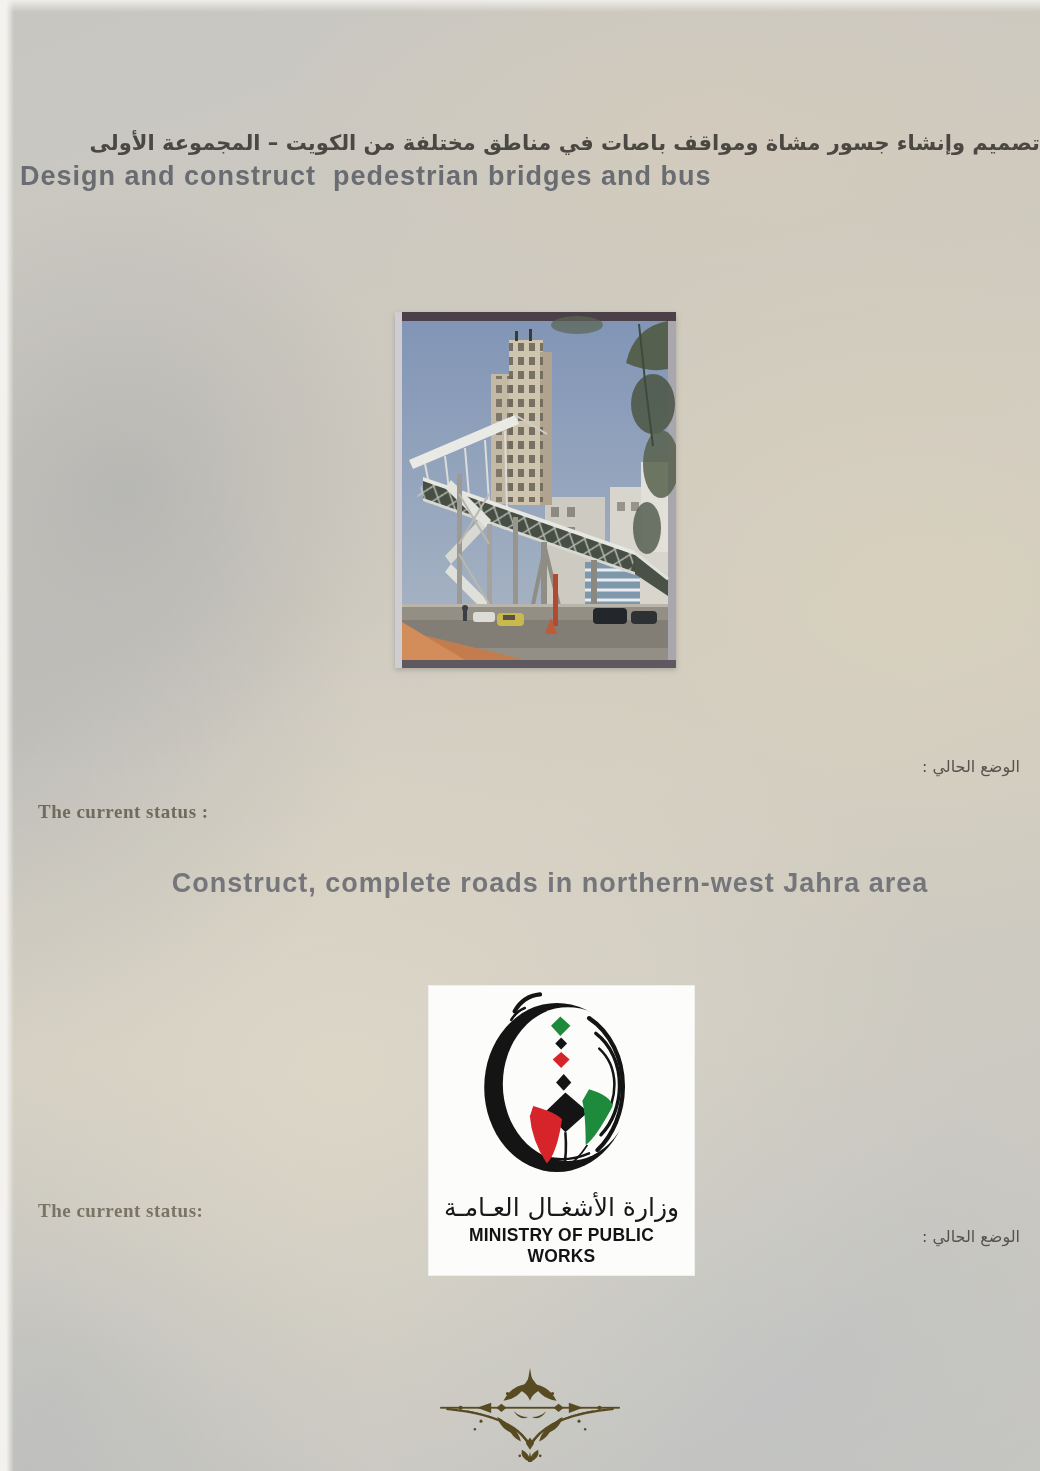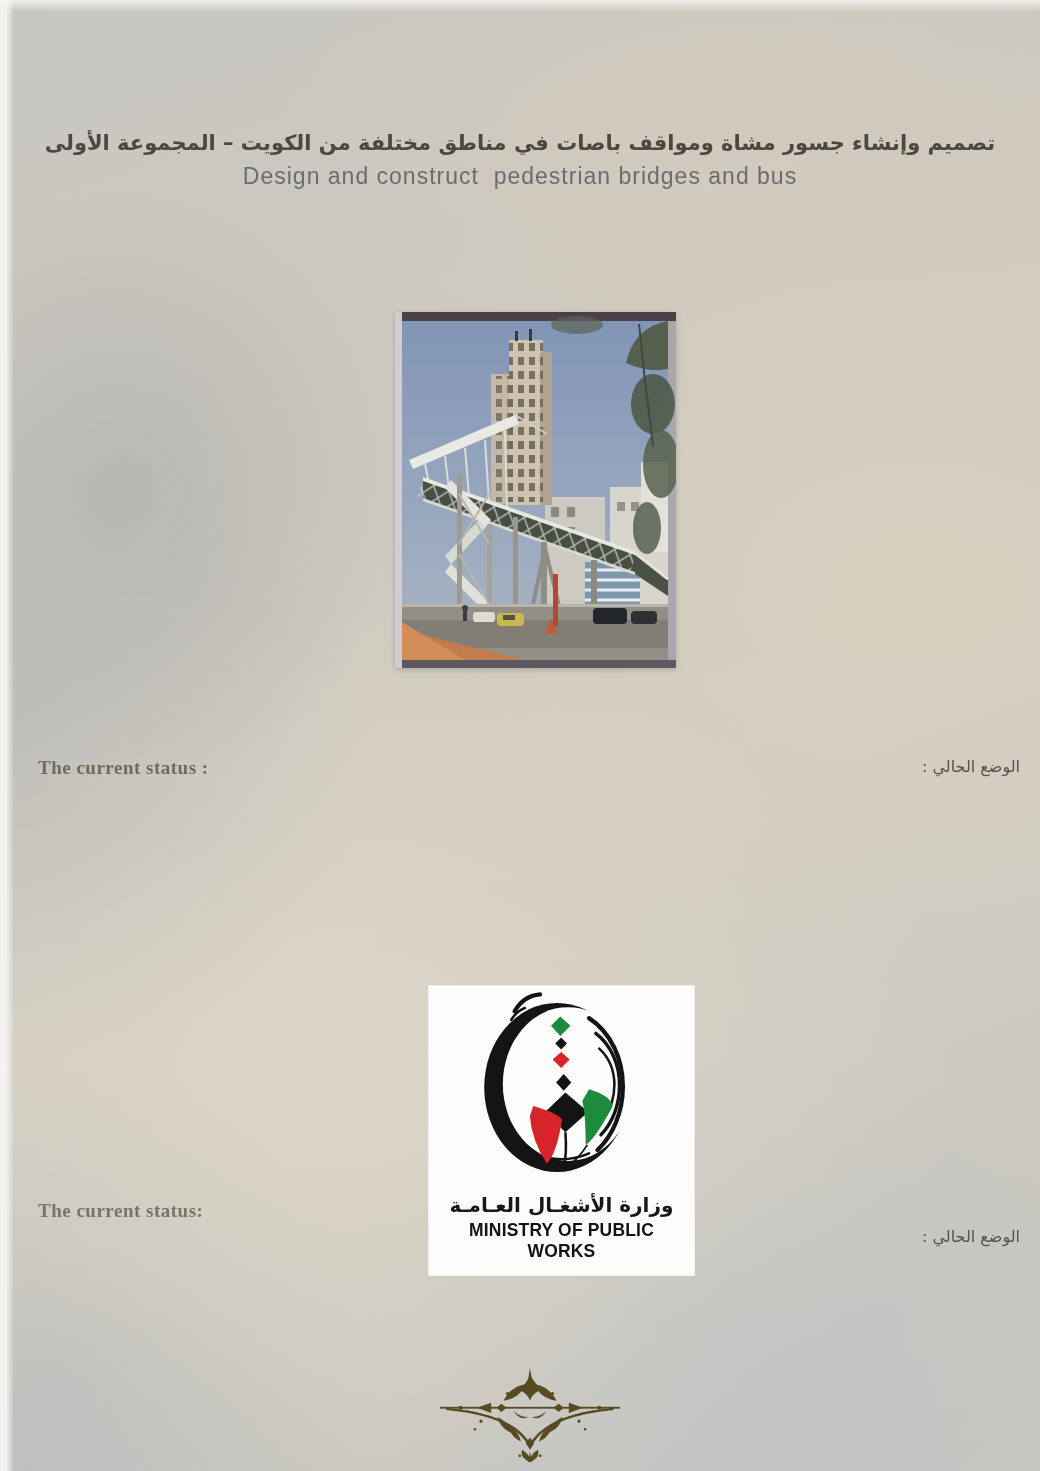--- a/index.html
+++ b/index.html
@@ -14,30 +14,30 @@
       radial-gradient(420px 420px at 12% 33%, rgba(166,169,171,.55), rgba(166,169,171,0) 70%),
       radial-gradient(520px 460px at 0% 50%, rgba(170,174,178,.45), rgba(170,174,178,0) 72%),
       radial-gradient(620px 320px at 68% 9%, rgba(213,204,187,.65), rgba(213,204,187,0) 70%),
       radial-gradient(720px 520px at 88% 40%, rgba(217,209,190,.75), rgba(217,209,190,0) 72%),
       radial-gradient(820px 620px at 33% 73%, rgba(222,216,200,.85), rgba(222,216,200,0) 75%),
       radial-gradient(560px 420px at 68% 90%, rgba(186,191,196,.5), rgba(186,191,196,0) 70%),
       radial-gradient(460px 460px at 6% 94%, rgba(173,179,185,.55), rgba(173,179,185,0) 70%),
       linear-gradient(160deg,#c7c6c2 0%,#cfcabf 30%,#d2cdc1 55%,#c5c5c1 100%);
   }
   .abs{position:absolute;}
-  .center-text{width:100%;text-align:center;}
+  .center-text{width:100%;}
   .title-ar{
     font-family:"DejaVu Sans", sans-serif;
     font-weight:bold;font-size:21px;color:#4b4742;
     direction:rtl;white-space:pre-wrap;
   }
   .title-en{
     font-family:"Liberation Sans", sans-serif;
-    font-weight:normal;font-size:23px;line-height:28px;color:#696c71;
-    letter-spacing:1px;white-space:pre-wrap;
+    font-weight:bold;font-size:27px;line-height:28px;color:#696c71;
+    letter-spacing:1px;white-space:pre-wrap;margin-left:20px;
   }
   .title2-en{color:#75767b;}
   .status-en{
     font-family:"Liberation Serif", serif;
     font-weight:bold;font-size:19px;color:#716b5d;letter-spacing:.5px;
   }
   .status-ar{
     font-family:"DejaVu Sans", sans-serif;
     font-weight:normal;font-size:16px;color:#56534e;direction:rtl;
   }
@@ -46,21 +46,21 @@
     box-shadow:0 2px 5px rgba(60,55,60,.25);
   }
   .logo-box{
     left:428px;top:985px;width:265px;height:289px;
     background:#fcfcfa;border:1px solid rgba(0,0,0,.05);
     text-align:center;
   }
   .logo-ar{
     margin-top:4px;
     font-family:"DejaVu Sans", sans-serif;
-    font-weight:bold;font-size:20px;color:#18181a;direction:rtl;
+    font-weight:normal;font-size:25px;color:#18181a;direction:rtl;
   }
   .logo-en{
     margin-top:3px;
     font-family:"Liberation Sans", sans-serif;
     font-weight:bold;font-size:18px;color:#131315;letter-spacing:.2px;
     transform:scaleX(.97);transform-origin:center;
   }
   svg{display:block;}
 </style>
 </head>
@@ -161,23 +161,24 @@
       <rect x="198" y="296" width="34" height="16" rx="4" fill="#23262a"></rect>
       <rect x="236" y="299" width="26" height="13" rx="4" fill="#2e3134"></rect>
       <rect x="158" y="262" width="5" height="52" fill="#b34a30"></rect>
       <polygon points="150,322 156,306 162,322" fill="#c05a38"></polygon>
       <circle cx="70" cy="296" r="3" fill="#3a3f45"></circle>
       <rect x="68" y="298" width="4" height="11" fill="#3a3f45"></rect>
     </svg>
   </div>
 
   <div class="abs status-ar" style="right:20px;top:757px;">الوضع الحالي :</div>
-  <div class="abs status-en" style="left:38px;top:757px;">The current status :</div>
+  <div class="abs status-en" style="left:38px;top:801px;">The current status :</div>
 
   <div class="abs" style="left:40px;top:864px;width:1000px;text-align:center;">
+    <div class="title-en title2-en" style="margin-top:5px;">Construct, complete roads in northern-west Jahra area</div>
   </div>
 
   <div class="abs logo-box">
     <svg width="186" height="198" viewBox="0 0 220 234" style="margin:5px auto 0;">
 
       <ellipse cx="104" cy="114" rx="86" ry="100" fill="#141414"></ellipse>
       <ellipse cx="117" cy="110" rx="77" ry="91" fill="#fcfcfa"></ellipse>
 
       <path d="M142,32 A78,92 0 0 1 182,114 A80,96 0 0 1 152,188" fill="none" stroke="#141414" stroke-width="5" stroke-linecap="round"></path>
       <path d="M150,50 A60,72 0 0 1 178,112 A62,76 0 0 1 156,170" fill="none" stroke="#141414" stroke-width="4" stroke-linecap="round"></path>

